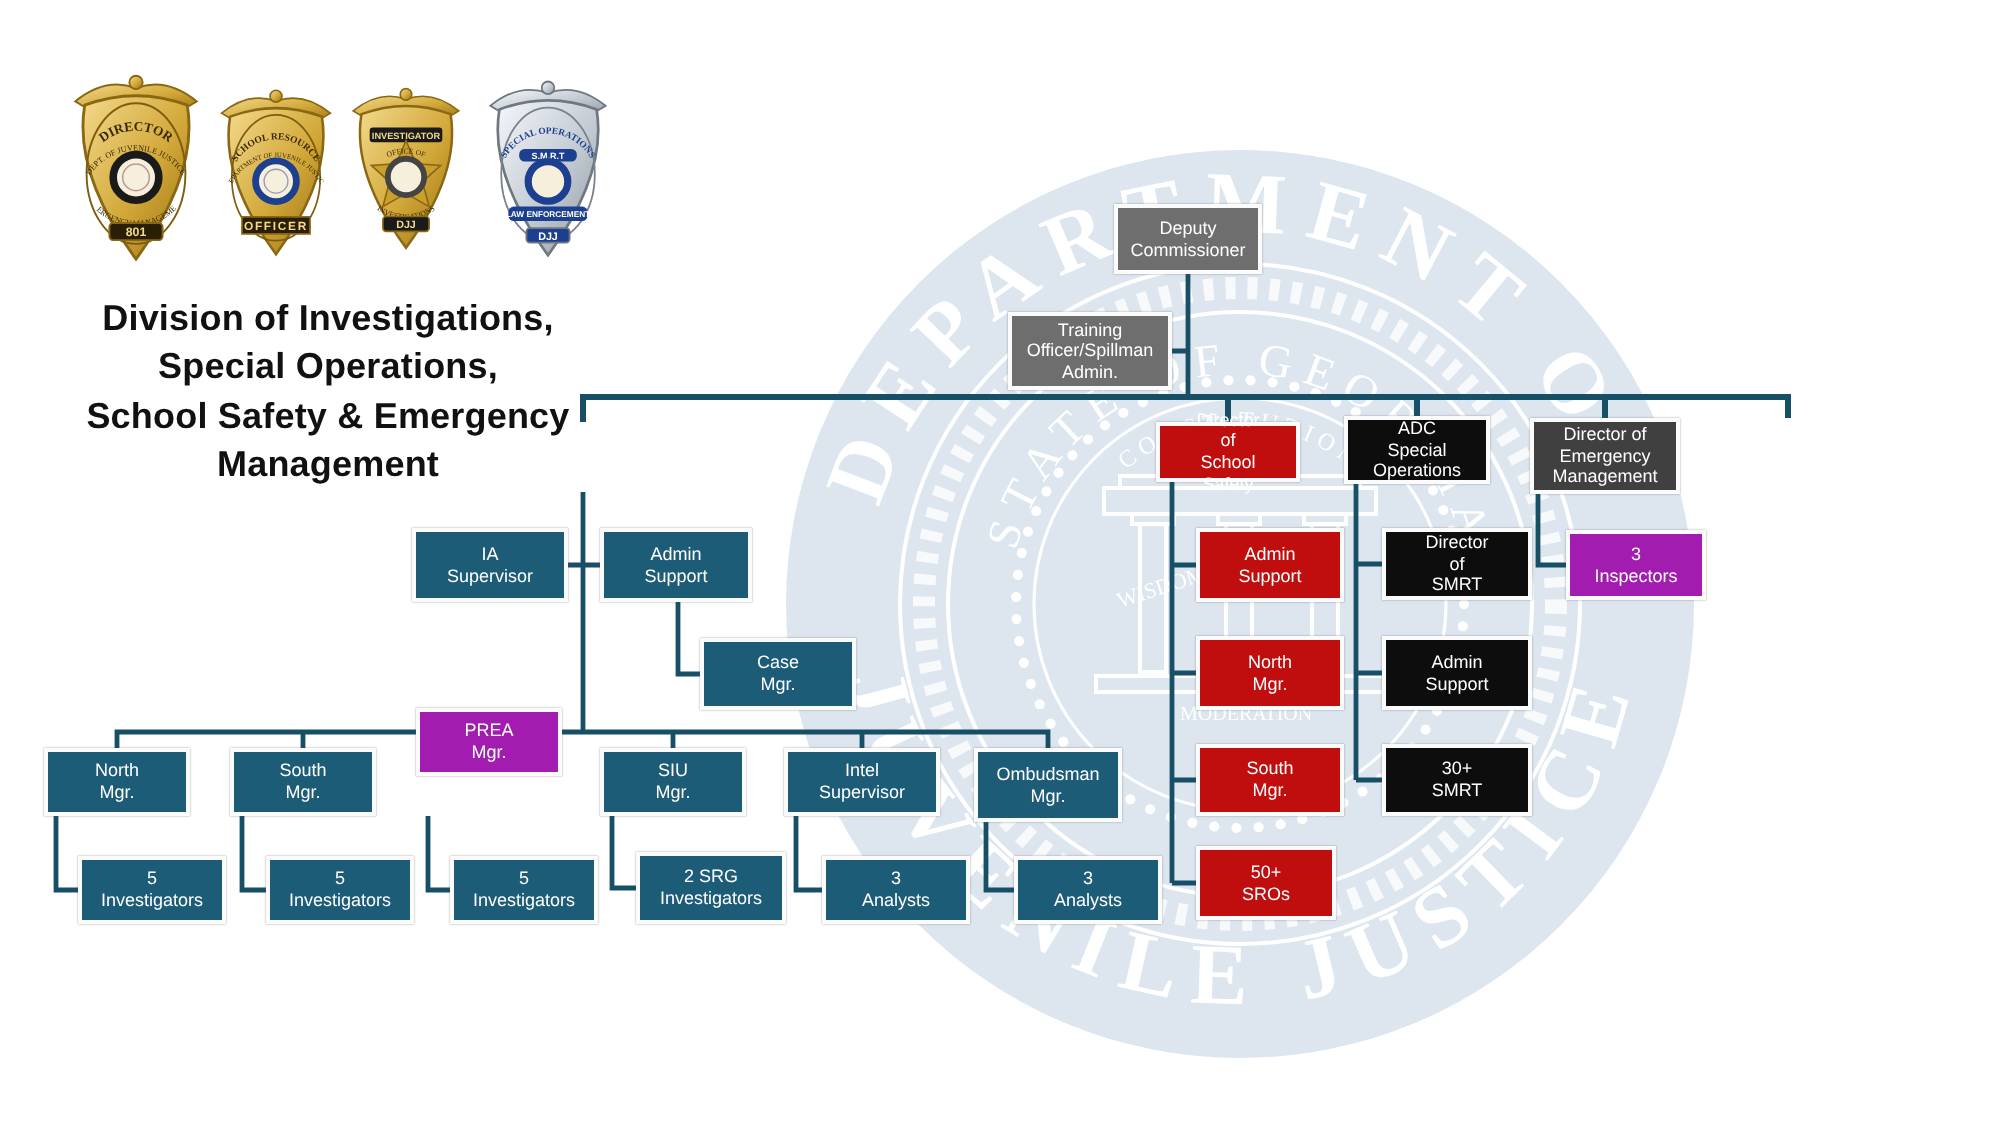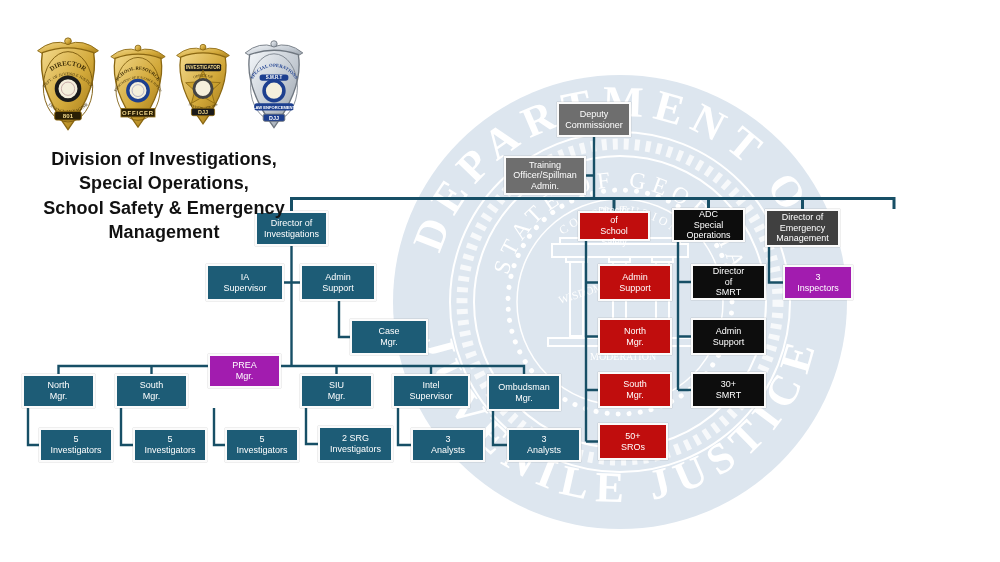--- a/index.html
+++ b/index.html
@@ -162,23 +162,20 @@
     <path class="conn" d="M769 247 V282.5 H783"></path>
   </svg>
 
   <div id="org-nodes-layer">
       <div class="node" style="left: 557px; top: 102px; width: 74px; height: 35px; background: rgb(110, 110, 110);">
         <span>Deputy Commissioner</span>
       </div>
       <div class="node" style="left: 504px; top: 156px; width: 82px; height: 39px; background: rgb(110, 110, 110);">
         <span>Training Officer/Spillman Admin.</span>
       </div>
-      <div class="node" style="left: 255px; top: 211px; width: 73px; height: 35px; background: rgb(29, 92, 118);">
-        <span>Director of Investigations</span>
-      </div>
       <div class="node" style="left: 578px; top: 211px; width: 72px; height: 30px; background: rgb(192, 13, 13);">
         <span>Director of School Safety</span>
       </div>
       <div class="node" style="left: 672px; top: 208px; width: 73px; height: 34px; background: rgb(13, 13, 13);">
         <span>ADC Special Operations</span>
       </div>
       <div class="node" style="left: 765px; top: 209px; width: 75px; height: 38px; background: #404040;">
         <span>Director of Emergency Management</span>
       </div>
       <div class="node" style="left: 206px; top: 264px; width: 78px; height: 37px; background: rgb(29, 92, 118);">

